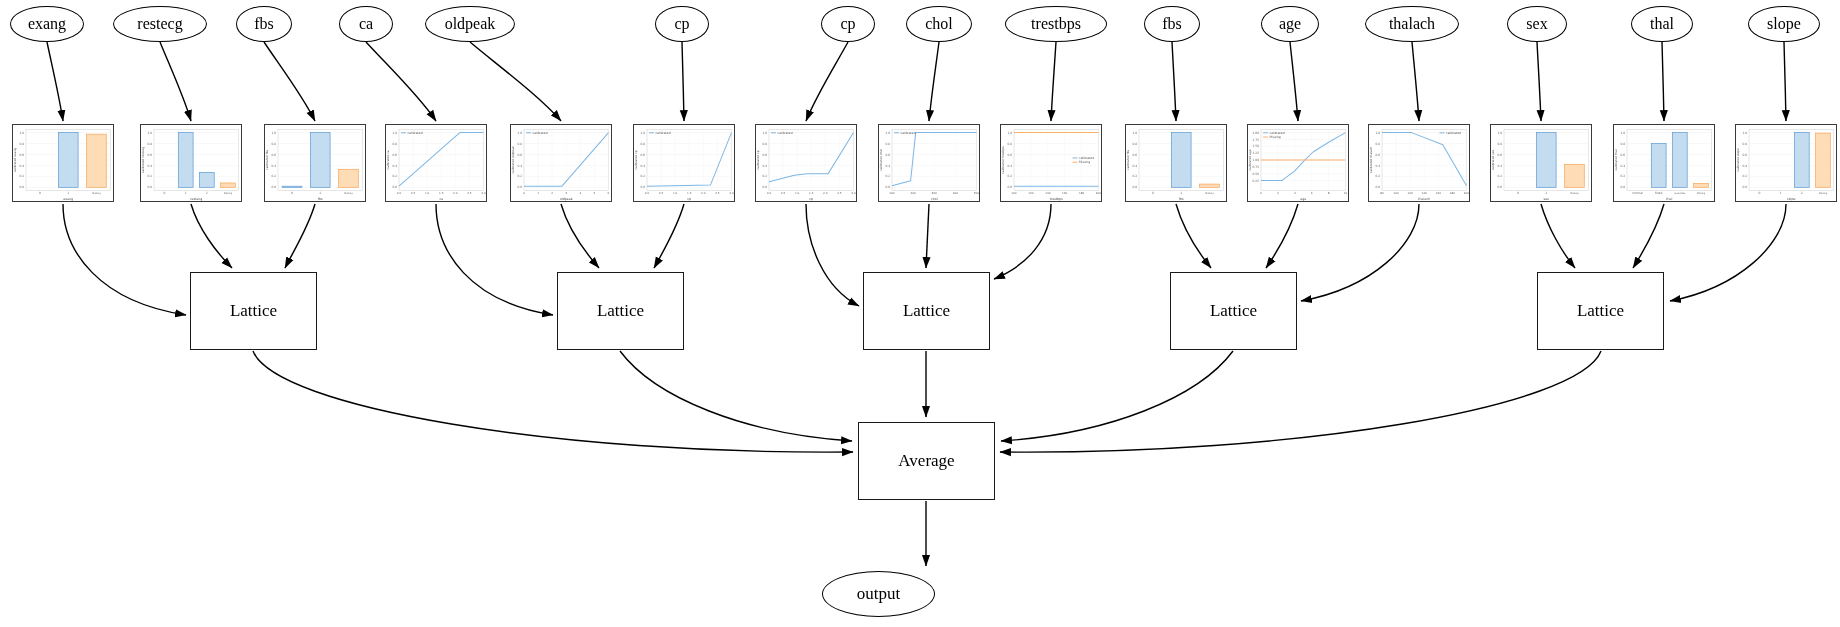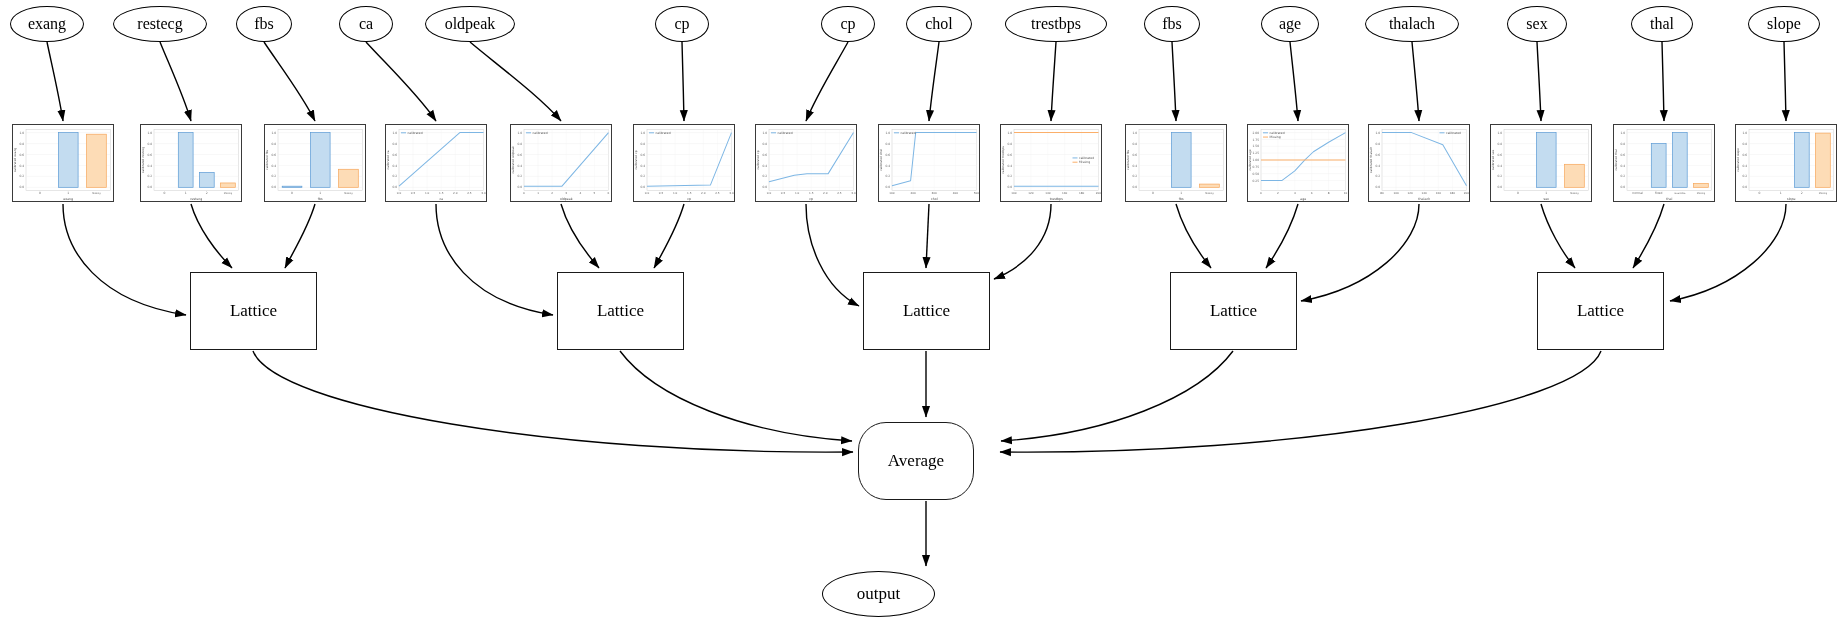--- a/index.html
+++ b/index.html
@@ -60,21 +60,21 @@
         <path d="M 253 351 C 275 408, 560 455, 853 452" fill="none" stroke="#000000" stroke-width="1.4" marker-end="url(#arrow)"></path>
         <path d="M 620 351 C 655 398, 745 434, 852 441" fill="none" stroke="#000000" stroke-width="1.4" marker-end="url(#arrow)"></path>
         <path d="M 926 351 C 926 375, 926 395, 926 417" fill="none" stroke="#000000" stroke-width="1.4" marker-end="url(#arrow)"></path>
         <path d="M 1233 351 C 1198 398, 1108 434, 1001 441" fill="none" stroke="#000000" stroke-width="1.4" marker-end="url(#arrow)"></path>
         <path d="M 1601 351 C 1579 408, 1293 455, 1000 452" fill="none" stroke="#000000" stroke-width="1.4" marker-end="url(#arrow)"></path>
         <path d="M 926 501 C 926 525, 926 542, 926 566" fill="none" stroke="#000000" stroke-width="1.4" marker-end="url(#arrow)"></path>
       </g>
   </svg>
 
   <div class="node-layer" id="node-layer">
-    <div class="rect-node" style="left:858px;top:422px;width:116px;height:78px;border-radius:28px;">Average</div>
+    <div class="rect-node" style="left:858px;top:422px;width:137px;height:78px;">Average</div>
     <div class="ellipse-node" style="left:822px;top:571px;width:113px;height:46px;font-size:17px;">output</div>
   <div class="ellipse-node" style="left: 10px; top: 6px; width: 74px; height: 36px;">exang</div>
       <div class="ellipse-node" style="left: 113px; top: 6px; width: 94px; height: 36px;">restecg</div>
       <div class="ellipse-node" style="left: 236px; top: 6px; width: 56px; height: 36px;">fbs</div>
       <div class="ellipse-node" style="left: 339px; top: 6px; width: 54px; height: 36px;">ca</div>
       <div class="ellipse-node" style="left: 425px; top: 6px; width: 90px; height: 36px;">oldpeak</div>
       <div class="ellipse-node" style="left: 655px; top: 6px; width: 54px; height: 36px;">cp</div>
       <div class="ellipse-node" style="left: 821px; top: 6px; width: 54px; height: 36px;">cp</div>
       <div class="ellipse-node" style="left: 906px; top: 6px; width: 66px; height: 36px;">chol</div>
       <div class="ellipse-node" style="left: 1005px; top: 6px; width: 102px; height: 36px;">trestbps</div>

